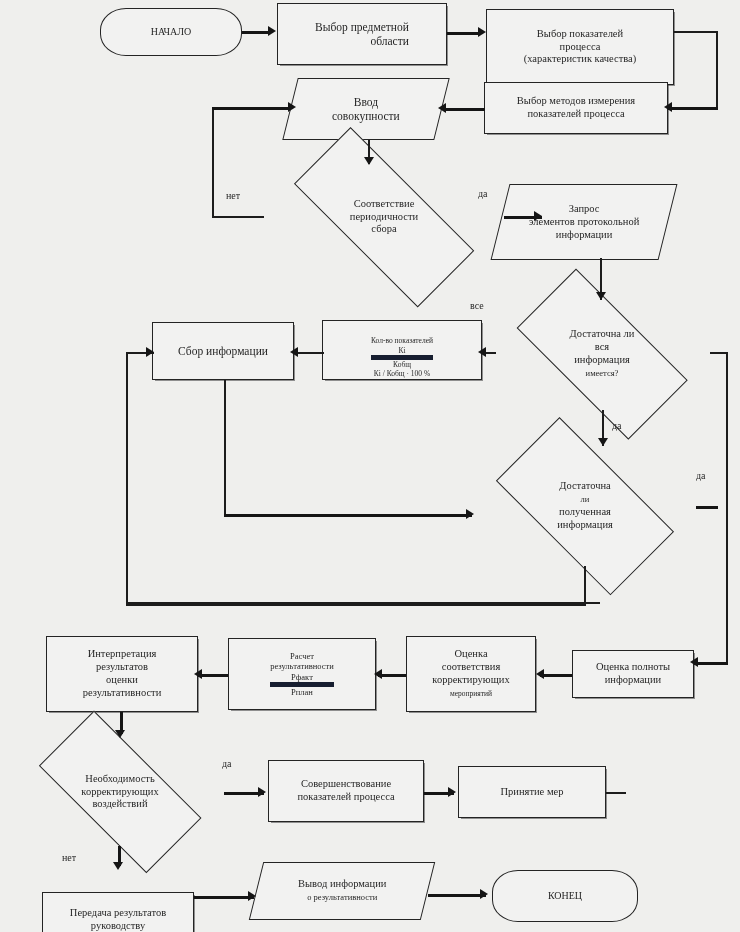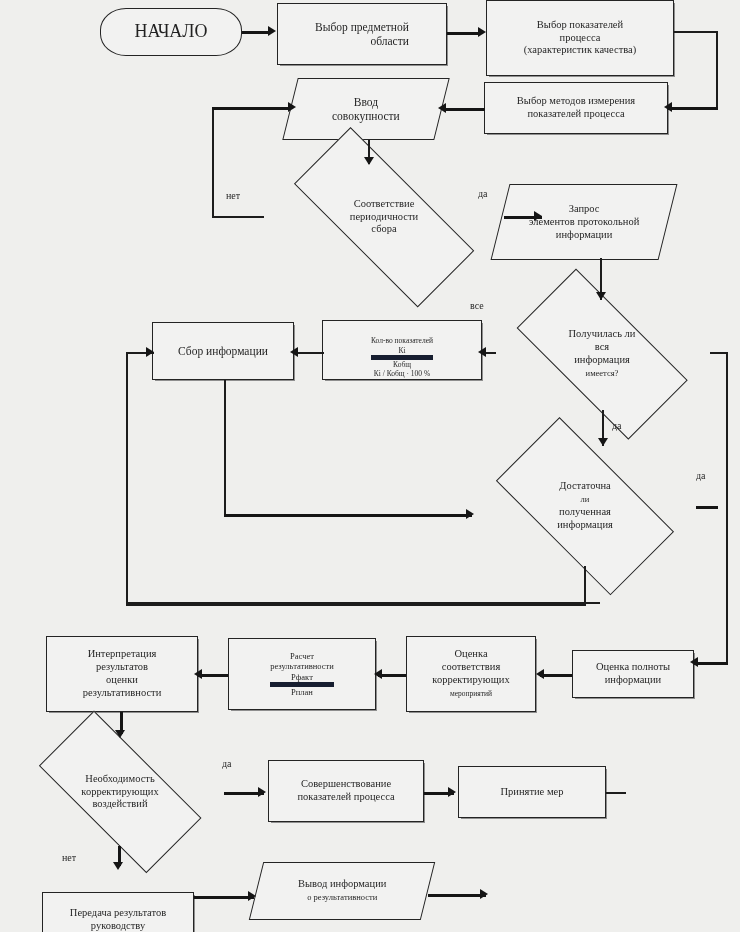--- a/index.html
+++ b/index.html
@@ -28,21 +28,21 @@
   .lnh{height:1.7px;}
   .lnv{width:1.7px;}
   .thick{background:#0d0d0d;}
   .lnh.thick{height:3px;}
   .lnv.thick{width:3px;}
   .arw{position:absolute;width:0;height:0;}
   .arw.r{border-left:8px solid #0d0d0d;border-top:5px solid transparent;border-bottom:5px solid transparent;}
   .arw.l{border-right:8px solid #0d0d0d;border-top:5px solid transparent;border-bottom:5px solid transparent;}
   .arw.d{border-top:8px solid #0d0d0d;border-left:5px solid transparent;border-right:5px solid transparent;}
   .lbl{position:absolute;font-size:10px;font-family:"Liberation Serif",serif;color:#1a1a1a;}
-  .f13{font-size:18px;}
+  .f13{font-size:10px;}
   .f12{font-size:11.5px;}
   .f11{font-size:10.5px;}
   .f9{font-size:8.5px;}
   .f8{font-size:7.5px;}
   .frac{display:block;}
   .frac .num{display:block;border-bottom:5px solid #0f172a;padding:0 6px;}
   .frac .den{display:block;padding:0 6px;}
 </style>
 </head>
 <body>
@@ -53,21 +53,21 @@
     <span class="txt f13">НАЧАЛО</span>
   </div>
 
   <div class="node rect" style="left:277px;top:3px;width:170px;height:62px;text-align:right;">
     <span class="txt f12">
       <span>Выбор предметной</span><br>
       <span>области</span>
     </span>
   </div>
 
-  <div class="node rect" style="left:486px;top:0px;width:188px;height:76px;">
+  <div class="node rect" style="left:486px;top:9px;width:188px;height:76px;">
     <span class="txt f11">
       <span>Выбор показателей</span><br>
       <span>процесса</span><br>
       <span>(характеристик качества)</span>
     </span>
   </div>
 
   <div class="node para" style="left:290px;top:78px;width:152px;height:62px;">
     <span class="txt f12 inner">
       <span>Ввод</span><br>
@@ -114,21 +114,21 @@
       </span>
       <span>Кi / Кобщ · 100 %</span>
     </span>
   </div>
 
   <div class="node dia" style="left:492px;top:296px;width:220px;height:116px;">
     <div class="shape">
         <div></div>
       </div>
     <span class="txt f11">
-      <span>Получилась ли</span><br>
+      <span>Достаточна ли</span><br>
       <span>вся</span><br>
       <span>информация</span><br>
       <span class="f9">имеется?</span>
     </span>
   </div>
 
   <div class="node dia" style="left:472px;top:444px;width:226px;height:124px;">
     <div class="shape">
         <div></div>
       </div>
@@ -205,20 +205,23 @@
     </span>
   </div>
 
   <div class="node para" style="left:256px;top:862px;width:172px;height:58px;">
     <span class="txt f11 inner">
       <span>Вывод информации</span><br>
       <span class="f9">о результативности</span>
     </span>
   </div>
 
+  <div class="node term" style="left:492px;top:870px;width:146px;height:52px;">
+    <span class="txt f13">КОНЕЦ</span>
+  </div>
 
   <div class="ln lnh thick" style="left:242px;top:31px;width:27px;"></div>
   <div class="arw r" style="left:268px;top:26px;"></div>
 
   <div class="ln lnh thick" style="left:447px;top:32px;width:32px;"></div>
   <div class="arw r" style="left:478px;top:27px;"></div>
 
   <div class="ln lnh" style="left:674px;top:31px;width:44px;"></div>
   <div class="ln lnv" style="left:716px;top:31px;height:77px;"></div>
   <div class="ln lnh thick" style="left:668px;top:107px;width:50px;"></div>

